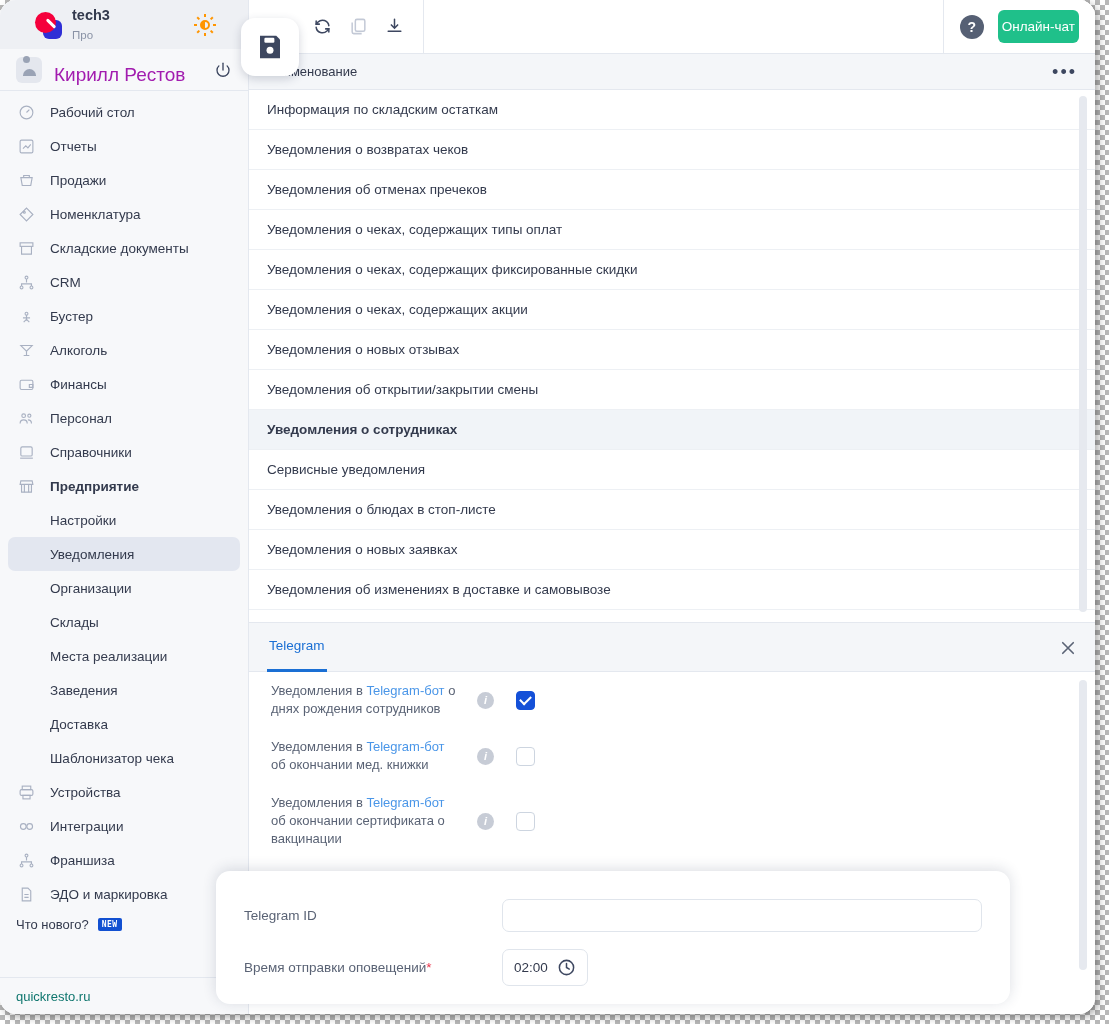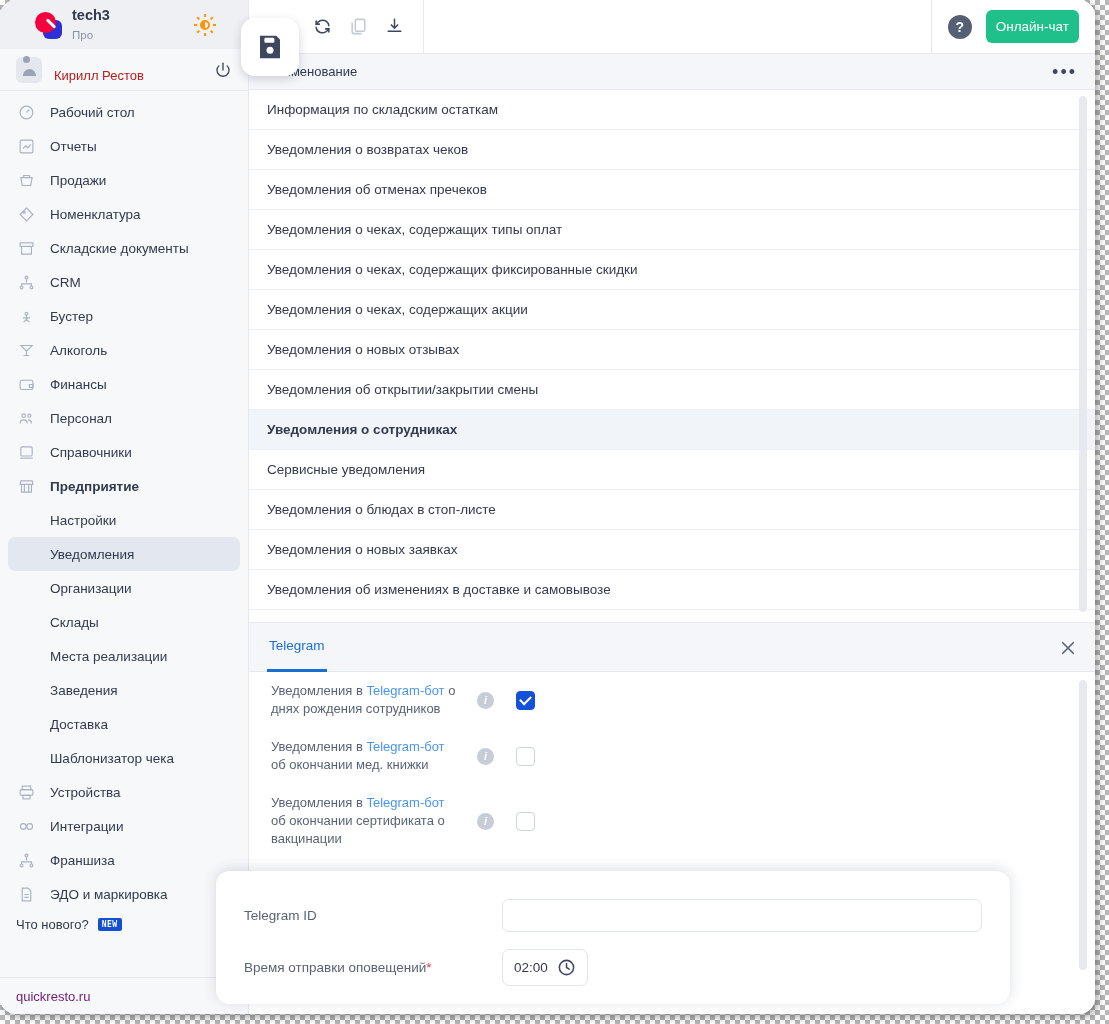--- a/index.html
+++ b/index.html
@@ -55,21 +55,21 @@
 
   .user-row {
     height:42px; display:flex; align-items:center; gap:12px; padding:0 16px;
     border-bottom:1px solid #e4e8ef; flex:none;
   }
   .avatar { width:26px;height:26px;border-radius:6px;background:#e4e7ee;
     display:flex;align-items:center;justify-content:center; flex:none;}
   .avatar .head{width:7px;height:7px;border-radius:50%;background:#9aa3b5;position:absolute;margin-top:-6px;}
   .avatar .body{width:13px;height:7px;border-radius:7px 7px 0 0;background:#9aa3b5;position:absolute;margin-top:7px;}
   .avatar-inner{position:relative;width:13px;height:16px;}
-  .user-name { flex:1; font-size:13px; color:#b91c1c;margin-top:11px; }
+  .user-name { flex:1; font-size:19px; color:#a21caf;margin-top:11px; }
   .power { width:18px;height:18px;flex:none;cursor:pointer; }
 
   .nav { flex:1; overflow:hidden; padding-top:4px; }
   .nav-item {
     height:34px; display:flex; align-items:center; gap:14px; padding:0 16px;
     font-size:13.5px; color:#333a4d; cursor:pointer;
   }
   .nav-item .ico { width:20px;height:20px;flex:none;display:flex;align-items:center;justify-content:center;color:#a9b1c2; }
   .nav-item.bold { font-weight:bold; }
   .sub-item {
@@ -83,21 +83,21 @@
     font-size:13px; color:#333a4d; cursor:pointer;
   }
   .newbadge {
     background:#1250d1; color:#fff; font-size:8px; font-weight:bold;
     padding:2px 4px; border-radius:2px; letter-spacing:.5px;
     font-family:"DejaVu Sans Mono", monospace;
   }
   .site-row {
     border-top:1px solid #e4e8ef; padding:9px 16px; flex:none;
   }
-  .site-link { font-size:13px; color:#701a75; cursor:pointer; }
+  .site-link { font-size:13px; color:#0f766e; cursor:pointer; }
 
   
   #main { position:absolute; left:249px; top:0; right:0; bottom:0; background:#fff; }
 
   .toolbar {
     height:54px; display:flex; align-items:center;
     border-bottom:1px solid #e4e8ef; background:#fff;
   }
   .tb-group { display:flex; align-items:center; gap:6px; padding:0 14px;
     height:54px; border-right:1px solid #e4e8ef; }
@@ -106,21 +106,21 @@
   .tb-btn.dim { color:#c3c9d6; }
   .tb-spacer { flex:1; }
   .tb-right { display:flex; align-items:center; gap:14px; padding:0 16px; height:54px;
     border-left:1px solid #e4e8ef; }
   .help {
     width:24px;height:24px;border-radius:50%;background:#566074;color:#fff;
     display:flex;align-items:center;justify-content:center;font-size:14px;font-weight:bold;cursor:pointer;
   }
   .chat-btn {
     background:#1fc08a; color:#fff; font-size:13.5px; border-radius:6px;
-    padding:9px 10px; cursor:pointer; white-space:nowrap;
+    padding:9px 4px; cursor:pointer; white-space:nowrap;
   }
 
   .list-head {
     height:36px; display:flex; align-items:center; justify-content:space-between;
     background:#f4f6f9; padding:0 18px; border-bottom:1px solid #e4e8ef;
     position:relative;
   }
   .list-head-title { font-size:13px; color:#333a4d; }
   .dots { letter-spacing:2px; color:#3d4760; font-size:18px; line-height:8px; cursor:pointer; }
 

